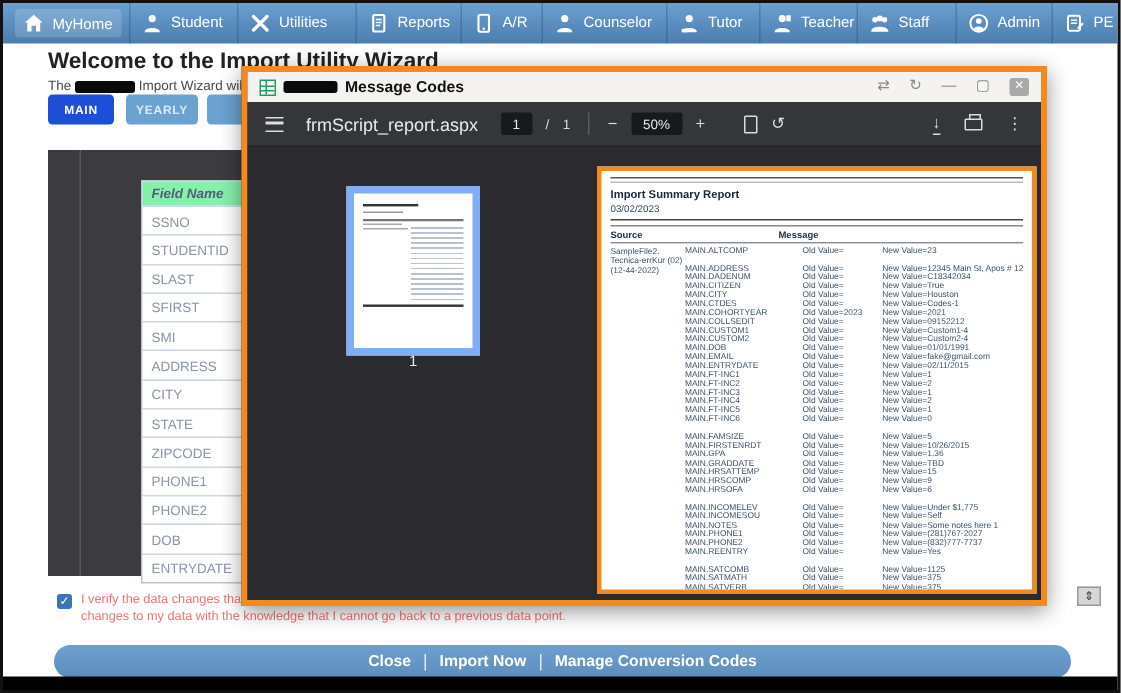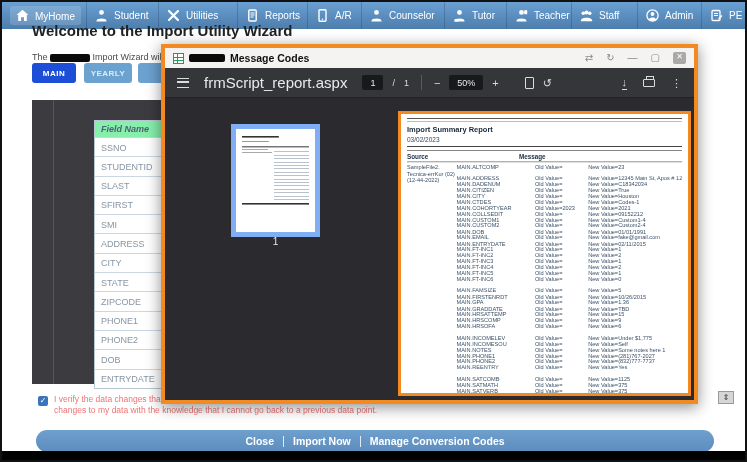--- a/index.html
+++ b/index.html
@@ -6,21 +6,21 @@
   #screen{position:relative;width:747px;height:462px;background:#fff;border:2px solid #111;box-sizing:border-box;overflow:hidden;}
   
   #navbar{position:absolute;left:0;top:0;width:745px;height:27px;display:flex;
     background:linear-gradient(#6aa0d2,#4c7dad);overflow:hidden;}
   .nav-item{display:flex;align-items:center;gap:6px;padding:0 8px;color:#fff;font-size:10px;
     border-right:1px solid rgba(20,45,80,.25);box-sizing:border-box;flex:0 0 auto;cursor:pointer;}
   .nav-item.active .nav-pill{background:rgba(255,255,255,.16);border-radius:3px;}
   .nav-pill{display:flex;align-items:flex-end;gap:6px;padding:3px 6px;}
   .nav-icon{width:13px;height:13px;flex:0 0 auto;}
   
-  #page-title{position:absolute;left:30px;top:20px;font-size:15px;font-weight:bold;color:#222;}
+  #page-title{position:absolute;left:30px;top:30px;font-size:15px;font-weight:bold;color:#222;}
   #page-sub{position:absolute;left:30px;top:50px;font-size:9px;color:#4a4a4a;white-space:nowrap;}
   .redact{display:inline-block;background:#0a0a0a;border-radius:2px;vertical-align:middle;}
   .tab{position:absolute;top:61px;height:20px;border-radius:3px;color:#fff;font-size:8px;font-weight:bold;
     letter-spacing:.5px;display:flex;align-items:center;justify-content:center;cursor:pointer;}
   #tab-main{left:30px;width:44px;background:#1d4ed8;}
   #tab-yearly{left:82px;width:48px;background:#6ba2d0;color:#dcebf8;}
   #tab-3{left:136px;width:40px;background:#6ba2d0;}
   #left-dark-panel{position:absolute;left:30px;top:98px;width:131px;height:284px;background:#3b3b40;}
   #left-dark-line{position:absolute;left:51px;top:98px;width:1px;height:284px;background:#55555c;}
   
@@ -51,21 +51,21 @@
     linear-gradient(#1f9d5b 0 0) 3.2px 0/1px 100% no-repeat,#fff;}
   #modal-title{font-size:10.5px;font-weight:bold;color:#111;}
   #modal-controls{margin-left:auto;display:flex;align-items:center;gap:13px;color:#8a8a8a;font-size:10px;}
   #modal-controls .wc{cursor:pointer;line-height:10px;}
   #close-chip{width:13px;height:12px;background:#a9a9a9;color:#fff;font-size:8px;text-align:center;line-height:12px;border-radius:2px;}
   
   #pdf-toolbar{height:29px;background:#353639;display:flex;align-items:center;padding:0 12px;gap:9px;color:#e8eaed;
     border-bottom:1px solid #222;}
   #hamburger{width:12px;height:8px;border-top:1.5px solid #dadce0;border-bottom:1.5px solid #dadce0;position:relative;cursor:pointer;}
   #hamburger::after{content:"";position:absolute;left:0;top:2.7px;width:12px;height:1.5px;background:#dadce0;}
-  #pdf-filename{font-size:15px;margin:0 6px;}
+  #pdf-filename{font-size:12px;margin:0 6px;}
   .pg-box{background:#18191b;border-radius:2px;min-width:15px;height:15px;display:flex;align-items:center;
     justify-content:center;font-size:9px;padding:0 3px;}
   .tb-txt{font-size:9px;color:#dadce0;}
   .tb-sep{width:1px;height:15px;background:#5a5b5e;margin:0 3px;}
   .tb-btn{font-size:11px;color:#dadce0;cursor:pointer;line-height:14px;}
   #fit-icon{width:9px;height:12px;border:1.3px solid #dadce0;border-radius:1px;box-sizing:border-box;cursor:pointer;}
   #dl-icon{border-bottom:1.5px solid #dadce0;padding-bottom:0;cursor:pointer;}
   #print-icon{width:12px;height:8px;border:1.3px solid #dadce0;border-radius:1px;position:relative;box-sizing:border-box;cursor:pointer;}
   #print-icon::before{content:"";position:absolute;left:2px;top:-4px;width:5.5px;height:3px;border:1.3px solid #dadce0;border-bottom:none;}
   #toolbar-right{margin-left:auto;display:flex;align-items:center;gap:16px;}

